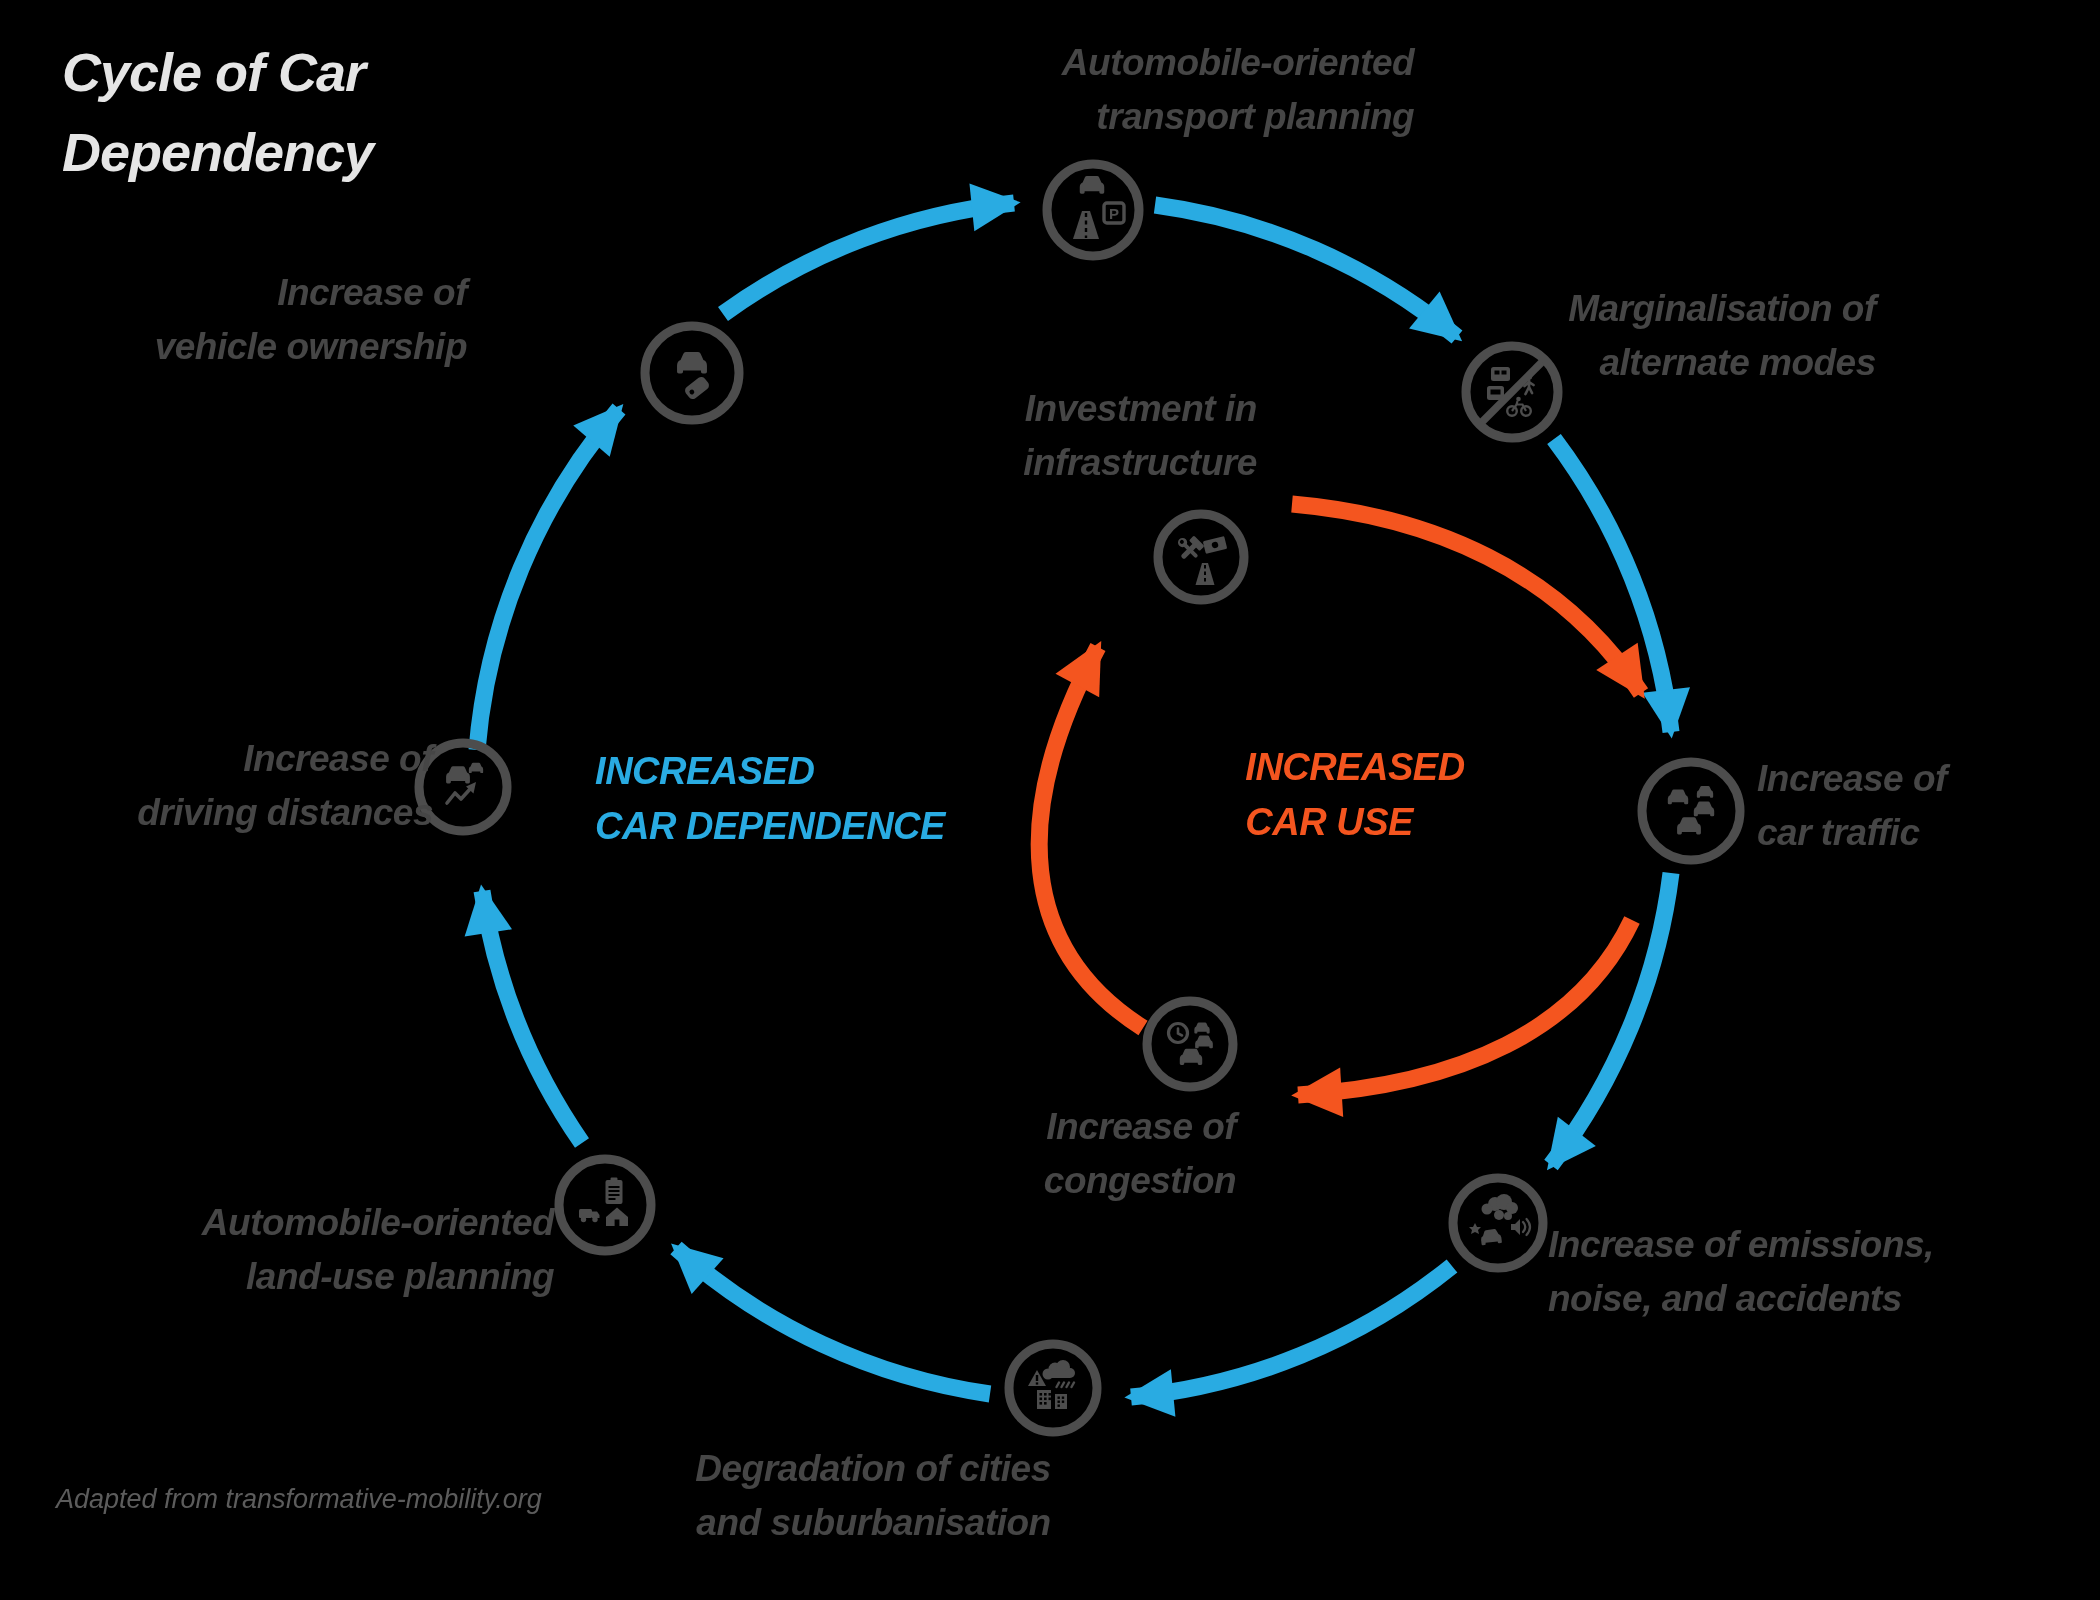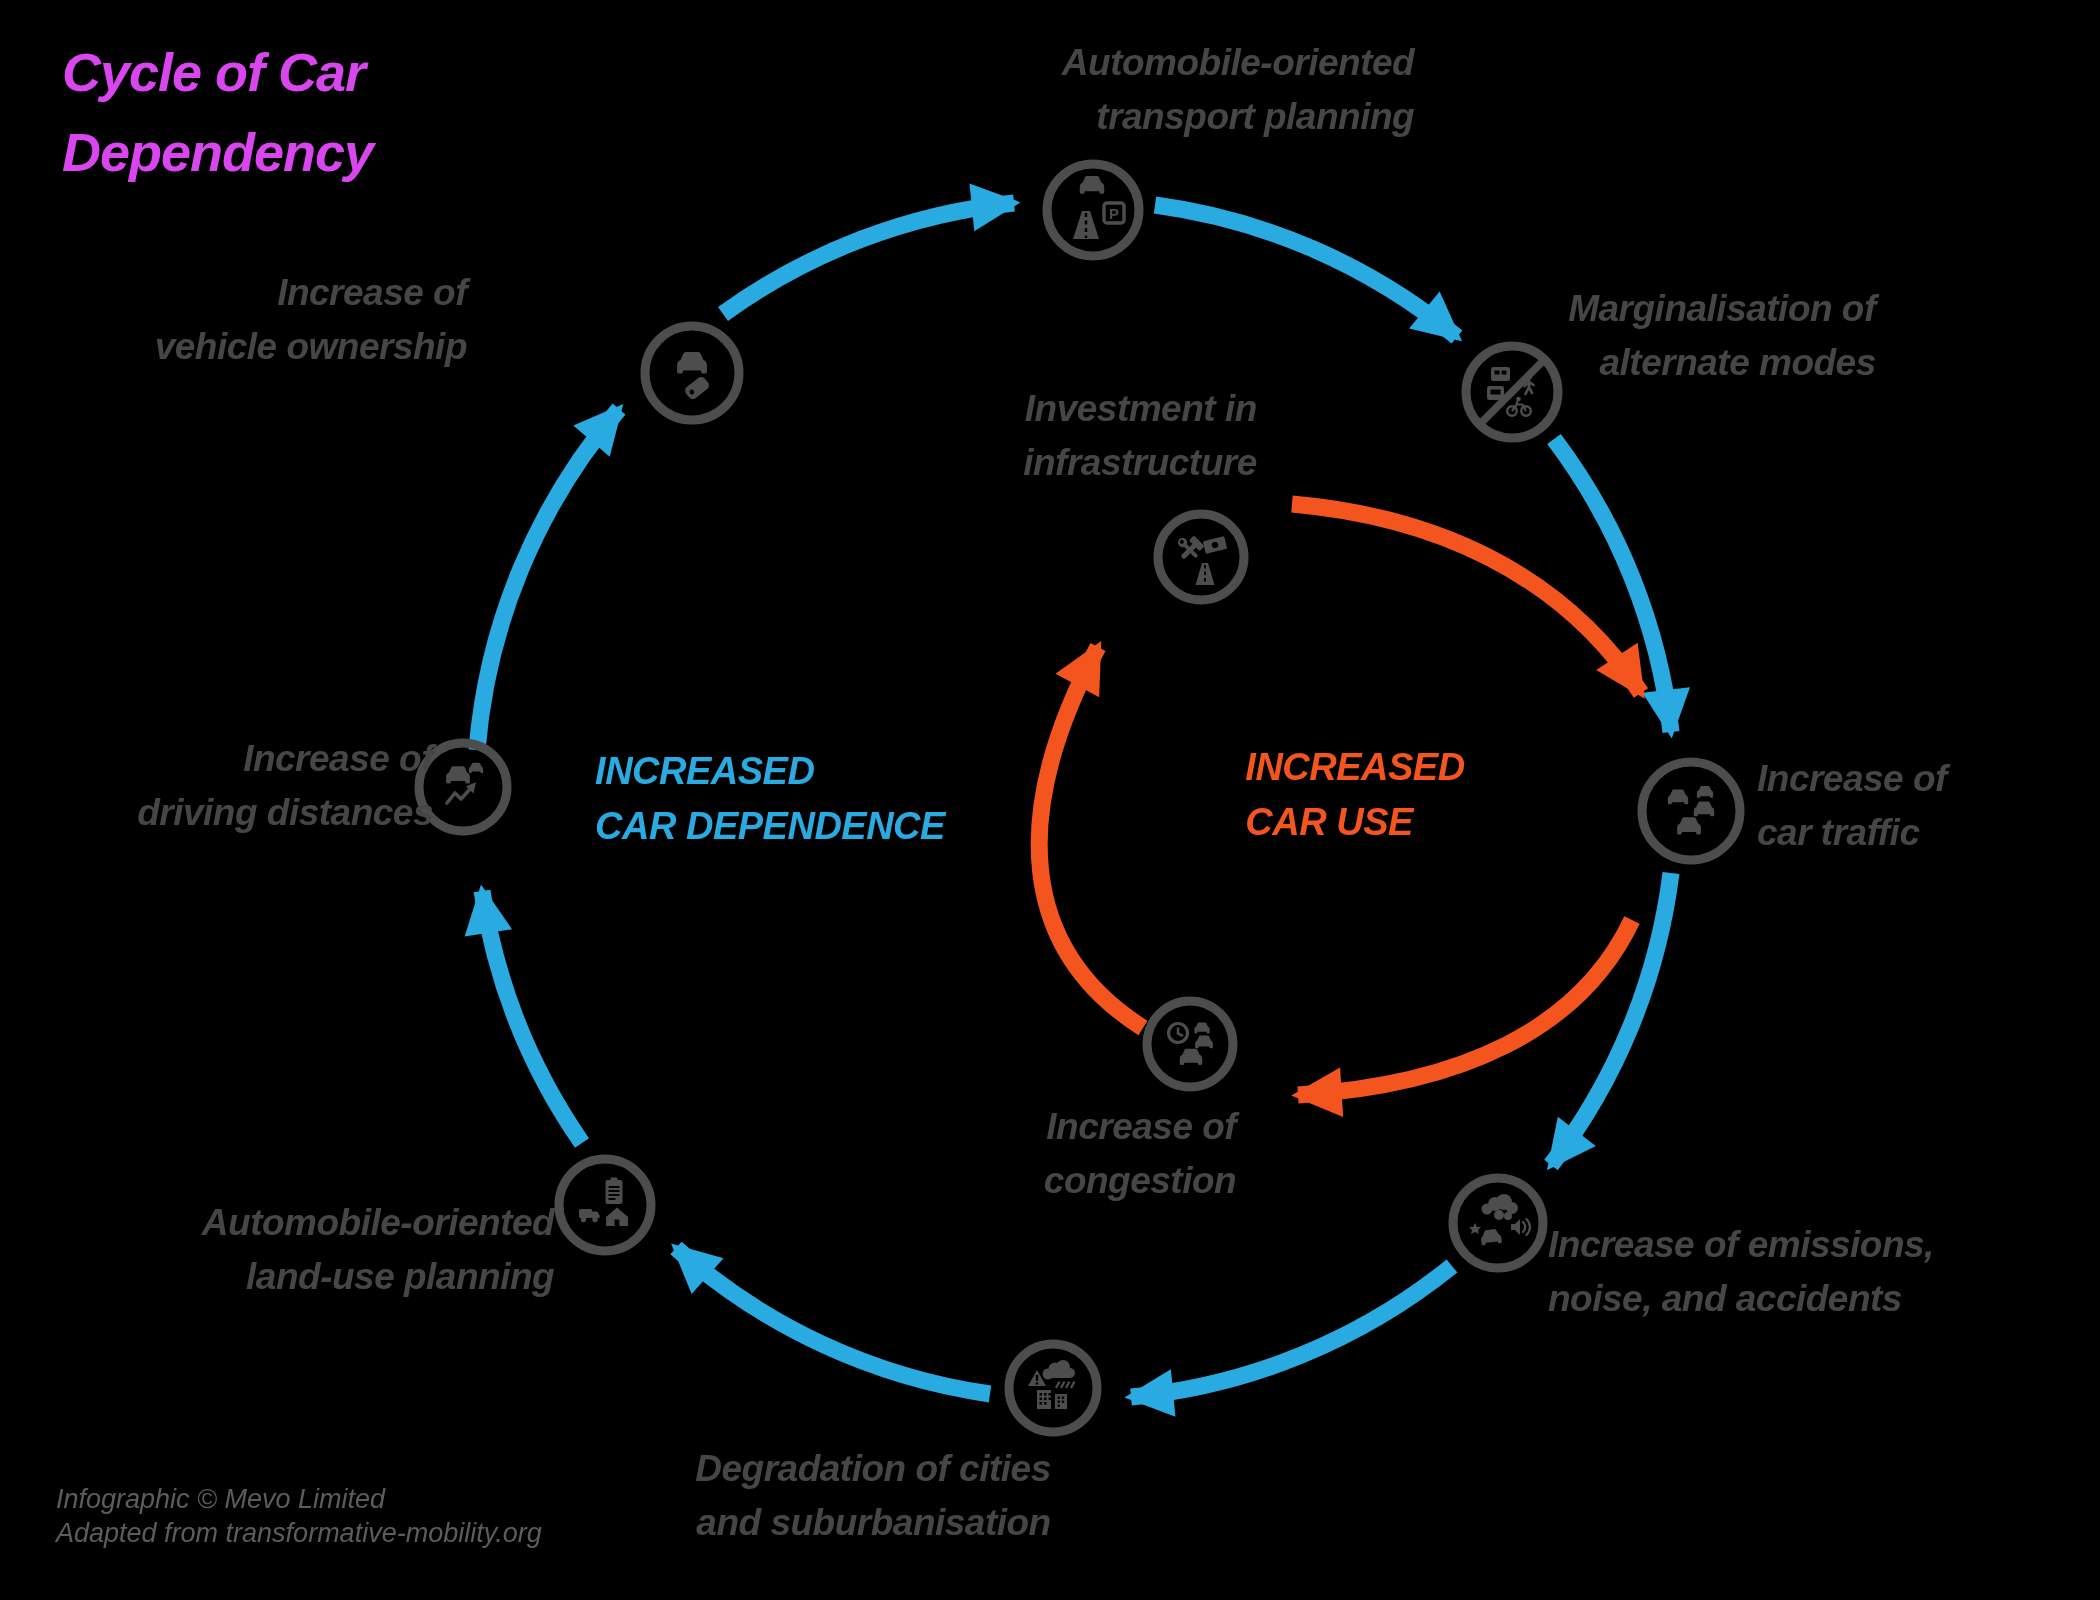--- a/index.html
+++ b/index.html
@@ -7,21 +7,21 @@
     position:relative;
     width:2100px;height:1600px;
     background:#000;
     overflow:hidden;
     font-family:"Liberation Sans","DejaVu Sans",sans-serif;
   }
   #diagram-svg{position:absolute;left:0;top:0;}
   .txt{position:absolute;white-space:nowrap;}
   .title{
     font:italic 700 54px/80px "Liberation Sans","DejaVu Sans",sans-serif;
-    color:#d946ef;letter-spacing:-1px;
+    color:#e5e5e5;letter-spacing:-1px;
   }
   .nlabel{
     font:italic 700 37px/54px "Liberation Sans","DejaVu Sans",sans-serif;
     color:#464646;letter-spacing:-0.5px;
   }
   .ctr{transform:translateX(-50%);text-align:right;}
   .rgt{text-align:right;}
   .cycle-label{
     font:italic 800 38px/55px "Liberation Sans","DejaVu Sans",sans-serif;
     letter-spacing:-0.5px;transform:translateX(-50%);text-align:left;
@@ -319,17 +319,16 @@
     <div>INCREASED</div>
     <div>CAR DEPENDENCE</div>
   </div>
 
   <div class="txt cycle-label orange" style="left:1355px;top:740px">
     <div>INCREASED</div>
     <div>CAR USE</div>
   </div>
 
   <div class="txt footer" style="left:56px;top:1482px">
-    <div>Infographic © Mevo Limited</div>
     <div>Adapted from transformative-mobility.org</div>
   </div>
 
 </div>
 
 </body></html>

